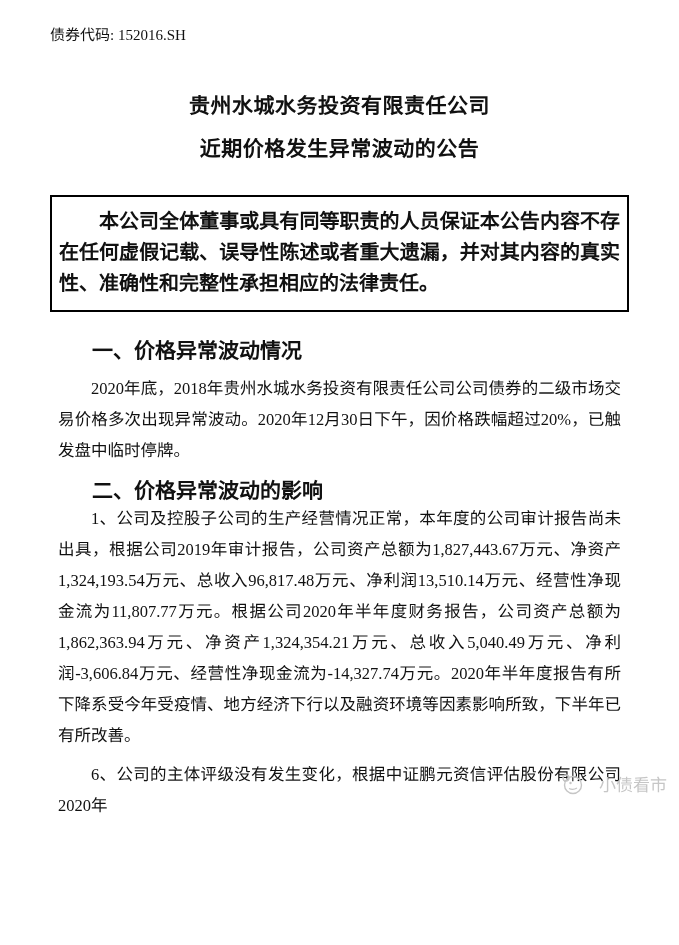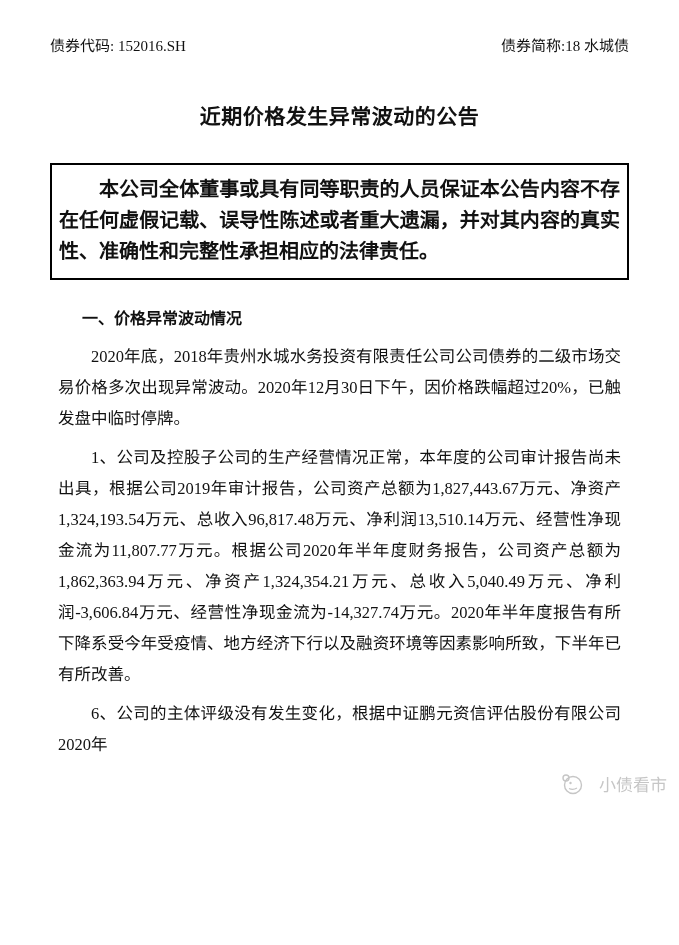--- a/index.html
+++ b/index.html
@@ -10,21 +10,21 @@
   body {
     width: 679px;
     height: 945px;
     overflow: hidden;
   }
   .page {
     position: relative;
     box-sizing: border-box;
     width: 679px;
     height: 808px;
-    padding: 31px 50px 0 50px;
+    padding: 20px 50px 0 50px;
     background: #ffffff;
     color: #111111;
     font-family: "Liberation Serif", "DejaVu Serif", serif;
   }
   .hdr {
     margin-top: 4px;
   }
   .hdr-row {
     display: flex;
     justify-content: space-between;
@@ -46,21 +46,21 @@
     padding: 9px 7px 11px 7px;
     font-weight: 700;
     font-size: 20px;
     line-height: 31px;
     text-indent: 2em;
     text-align: justify;
   }
   .section-heading {
     margin-top: 27px;
     font-weight: 700;
-    font-size: 16px;
+    font-size: 21px;
     line-height: 24px;
     text-indent: 2em;
     font-family: Liberation Serif, serif;
   }
   .section-heading.tight {
     margin-top: 13px;
   }
   .para {
     margin: 8px;
     margin-top: 10px;
@@ -89,35 +89,36 @@
   }
 </style>
 </head>
 <body>
 
 <div class="page">
 
   <div class="hdr">
     <div class="hdr-row">
       <span>债券代码: 152016.SH</span>
-      <span>债券简称:18 水城债</span>
     </div>
   </div>
 
   <div class="title-block">
+    <div>贵州水城水务投资有限责任公司</div>
     <div>近期价格发生异常波动的公告</div>
   </div>
 
   <div class="disclaimer-box">
     <span>本公司全体董事或具有同等职责的人员保证本公告内容不存在任何虚假记载、误导性陈述或者重大遗漏，并对其内容的真实性、准确性和完整性承担相应的法律责任。</span>
   </div>
 
   <div class="section-heading">一、价格异常波动情况</div>
   <p class="para">2020年底，2018年贵州水城水务投资有限责任公司公司债券的二级市场交易价格多次出现异常波动。2020年12月30日下午，因价格跌幅超过20%，已触发盘中临时停牌。</p>
 
+  <div class="section-heading tight">二、价格异常波动的影响</div>
   <p class="para flow">1、公司及控股子公司的生产经营情况正常，本年度的公司审计报告尚未出具，根据公司2019年审计报告，公司资产总额为1,827,443.67万元、净资产1,324,193.54万元、总收入96,817.48万元、净利润13,510.14万元、经营性净现金流为11,807.77万元。根据公司2020年半年度财务报告，公司资产总额为1,862,363.94万元、净资产1,324,354.21万元、总收入5,040.49万元、净利润-3,606.84万元、经营性净现金流为-14,327.74万元。2020年半年度报告有所下降系受今年受疫情、地方经济下行以及融资环境等因素影响所致，下半年已有所改善。</p>
   <p class="para flow">6、公司的主体评级没有发生变化，根据中证鹏元资信评估股份有限公司2020年</p>
 
   <div class="watermark">
     <span>
       <svg width="24" height="22" viewBox="0 0 24 22" fill="none" xmlns="http://www.w3.org/2000/svg">
         <circle cx="13" cy="12" r="8.5" stroke="#c6c6c6" stroke-width="1.4"></circle>
         <circle cx="6" cy="5" r="3" stroke="#c6c6c6" stroke-width="1.4"></circle>
         <circle cx="10.5" cy="10" r="1.2" fill="#c6c6c6"></circle>
         <path d="M9 15.5 Q13 17.5 17 15" stroke="#c6c6c6" stroke-width="1.2" fill="none"></path>

